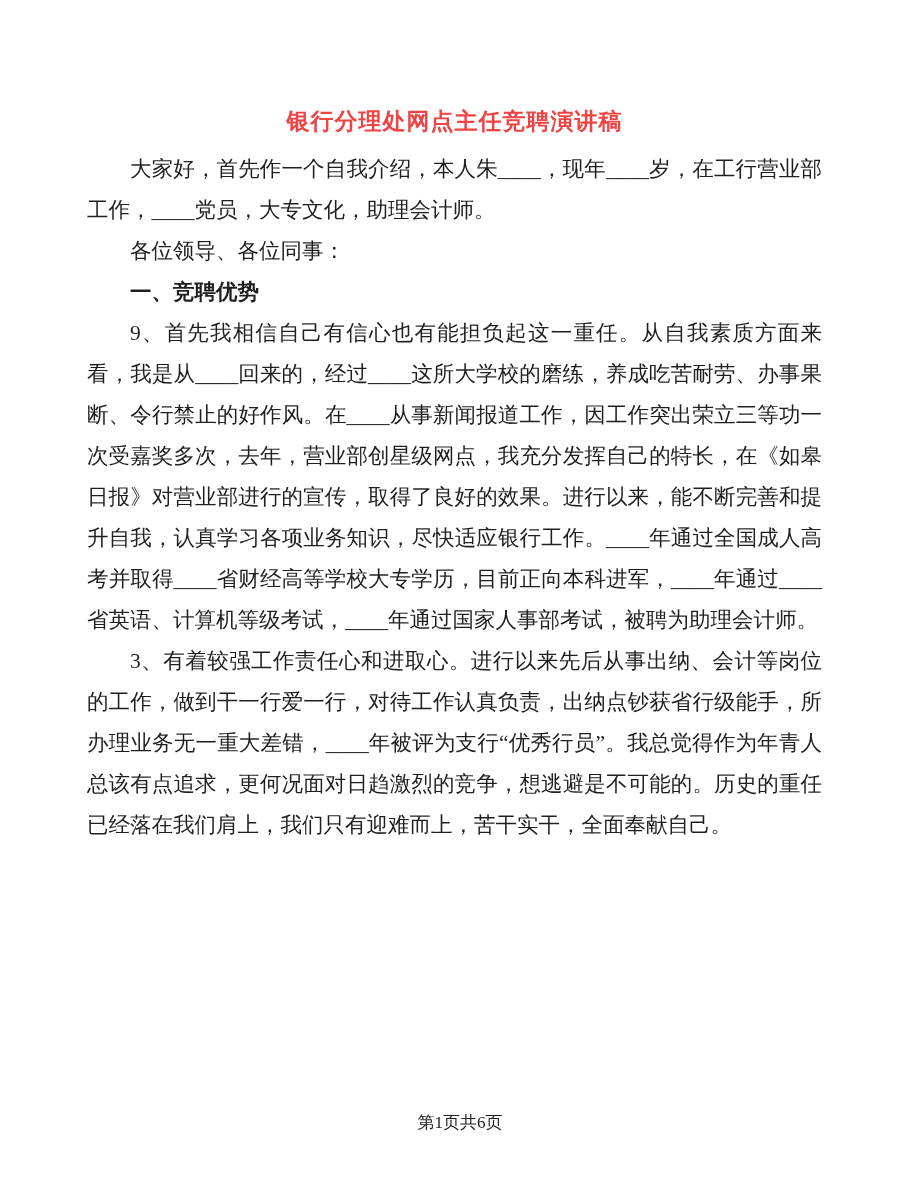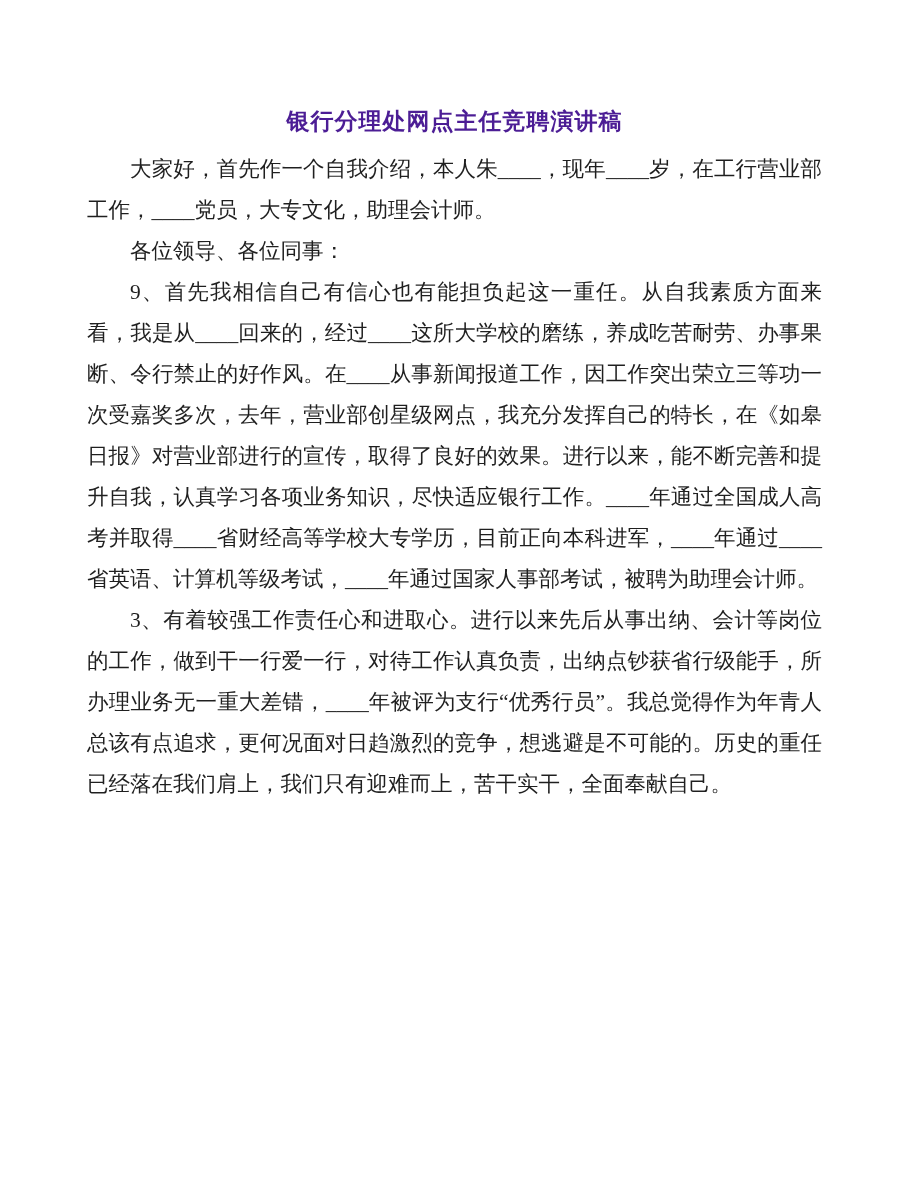--- a/index.html
+++ b/index.html
@@ -12,21 +12,21 @@
   .page {
     position: relative;
     width: 920px;
     height: 1191px;
     background: #ffffff;
     overflow: hidden;
   }
   .doc-title {
     margin: 106px 98px 0 87px;
     text-align: center;
-    color: #4c1d95;
+    color: #ef4444;
     font-size: 23px;
     font-weight: bold;
     line-height: 30px;
     font-family: "Liberation Sans", sans-serif;
     letter-spacing: 1px;
   }
   .doc-body {
     margin: 13px 98px 0 87px; 
     color: #1f1f1f;
   }
@@ -57,18 +57,22 @@
 </head>
 <body>
 
 <div class="page">
 
   <h1 class="doc-title">银行分理处网点主任竞聘演讲稿</h1>
 
   <div class="doc-body">
     <p class="para">大家好，首先作一个自我介绍，本人朱____，现年____岁，在工行营业部工作，____党员，大专文化，助理会计师。</p>
     <p class="para salutation">各位领导、各位同事：</p>
+    <p class="para heading">一、竞聘优势</p>
     <p class="para">9、首先我相信自己有信心也有能担负起这一重任。从自我素质方面来看，我是从____回来的，经过____这所大学校的磨练，养成吃苦耐劳、办事果断、令行禁止的好作风。在____从事新闻报道工作，因工作突出荣立三等功一次受嘉奖多次，去年，营业部创星级网点，我充分发挥自己的特长，在《如皋日报》对营业部进行的宣传，取得了良好的效果。进行以来，能不断完善和提升自我，认真学习各项业务知识，尽快适应银行工作。____年通过全国成人高考并取得____省财经高等学校大专学历，目前正向本科进军，____年通过____省英语、计算机等级考试，____年通过国家人事部考试，被聘为助理会计师。</p>
     <p class="para">3、有着较强工作责任心和进取心。进行以来先后从事出纳、会计等岗位的工作，做到干一行爱一行，对待工作认真负责，出纳点钞获省行级能手，所办理业务无一重大差错，____年被评为支行“优秀行员”。我总觉得作为年青人总该有点追求，更何况面对日趋激烈的竞争，想逃避是不可能的。历史的重任已经落在我们肩上，我们只有迎难而上，苦干实干，全面奉献自己。</p>
   </div>
 
+  <div class="footer">
+    <span>第1页共6页</span>
+  </div>
 
 </div>
 
 </body></html>

